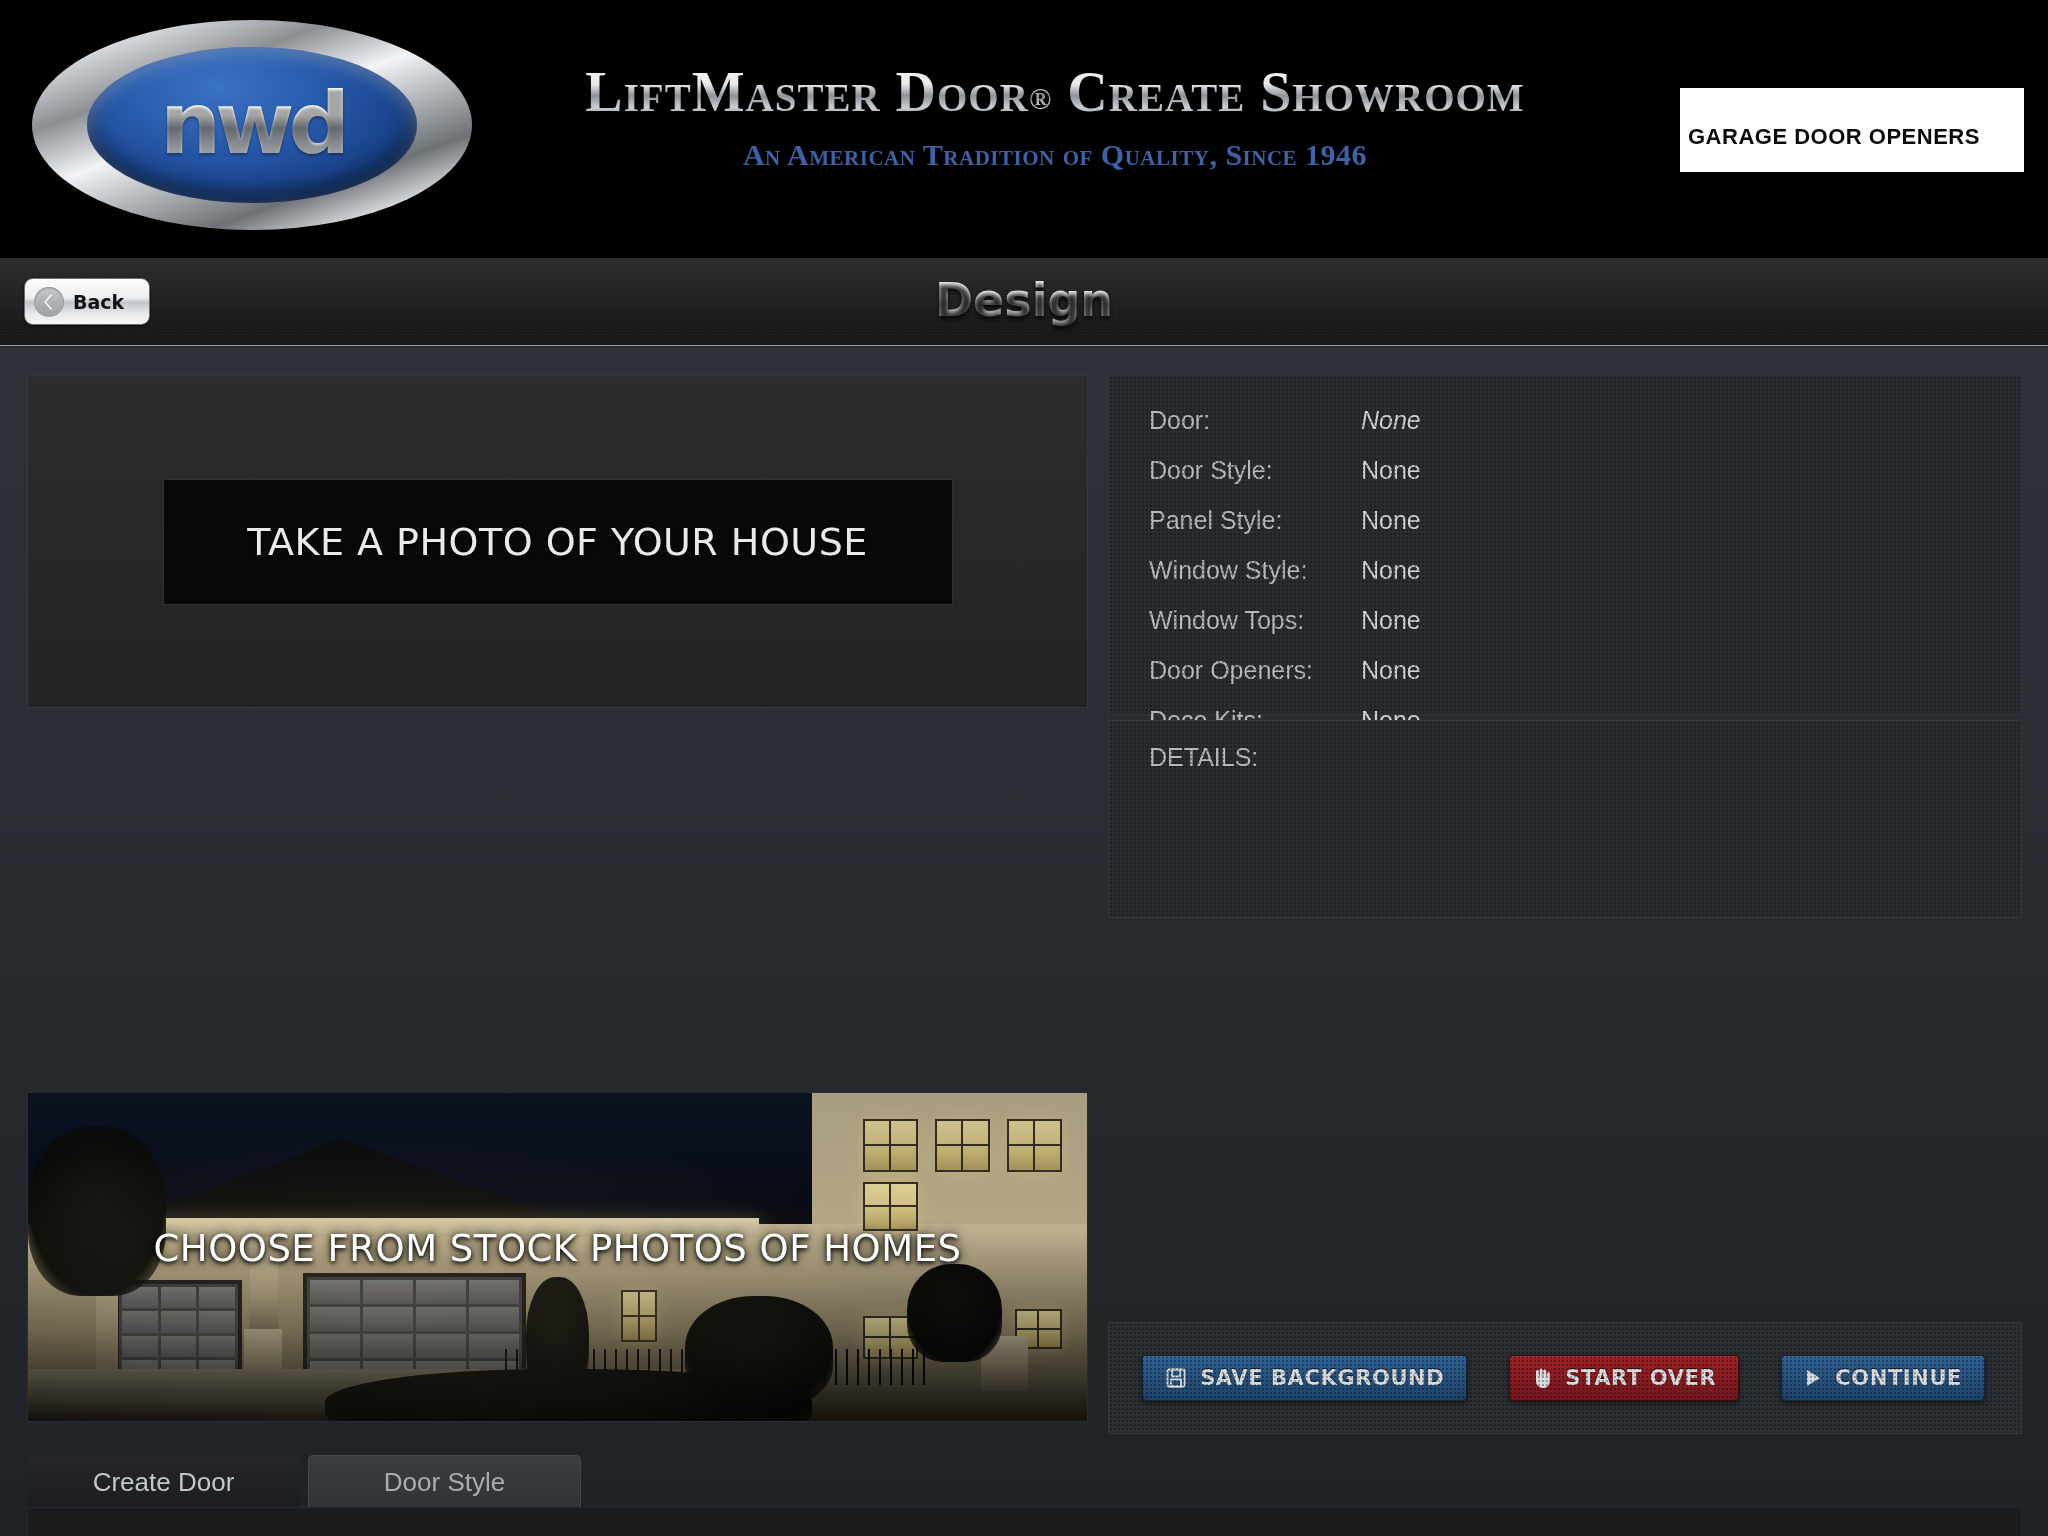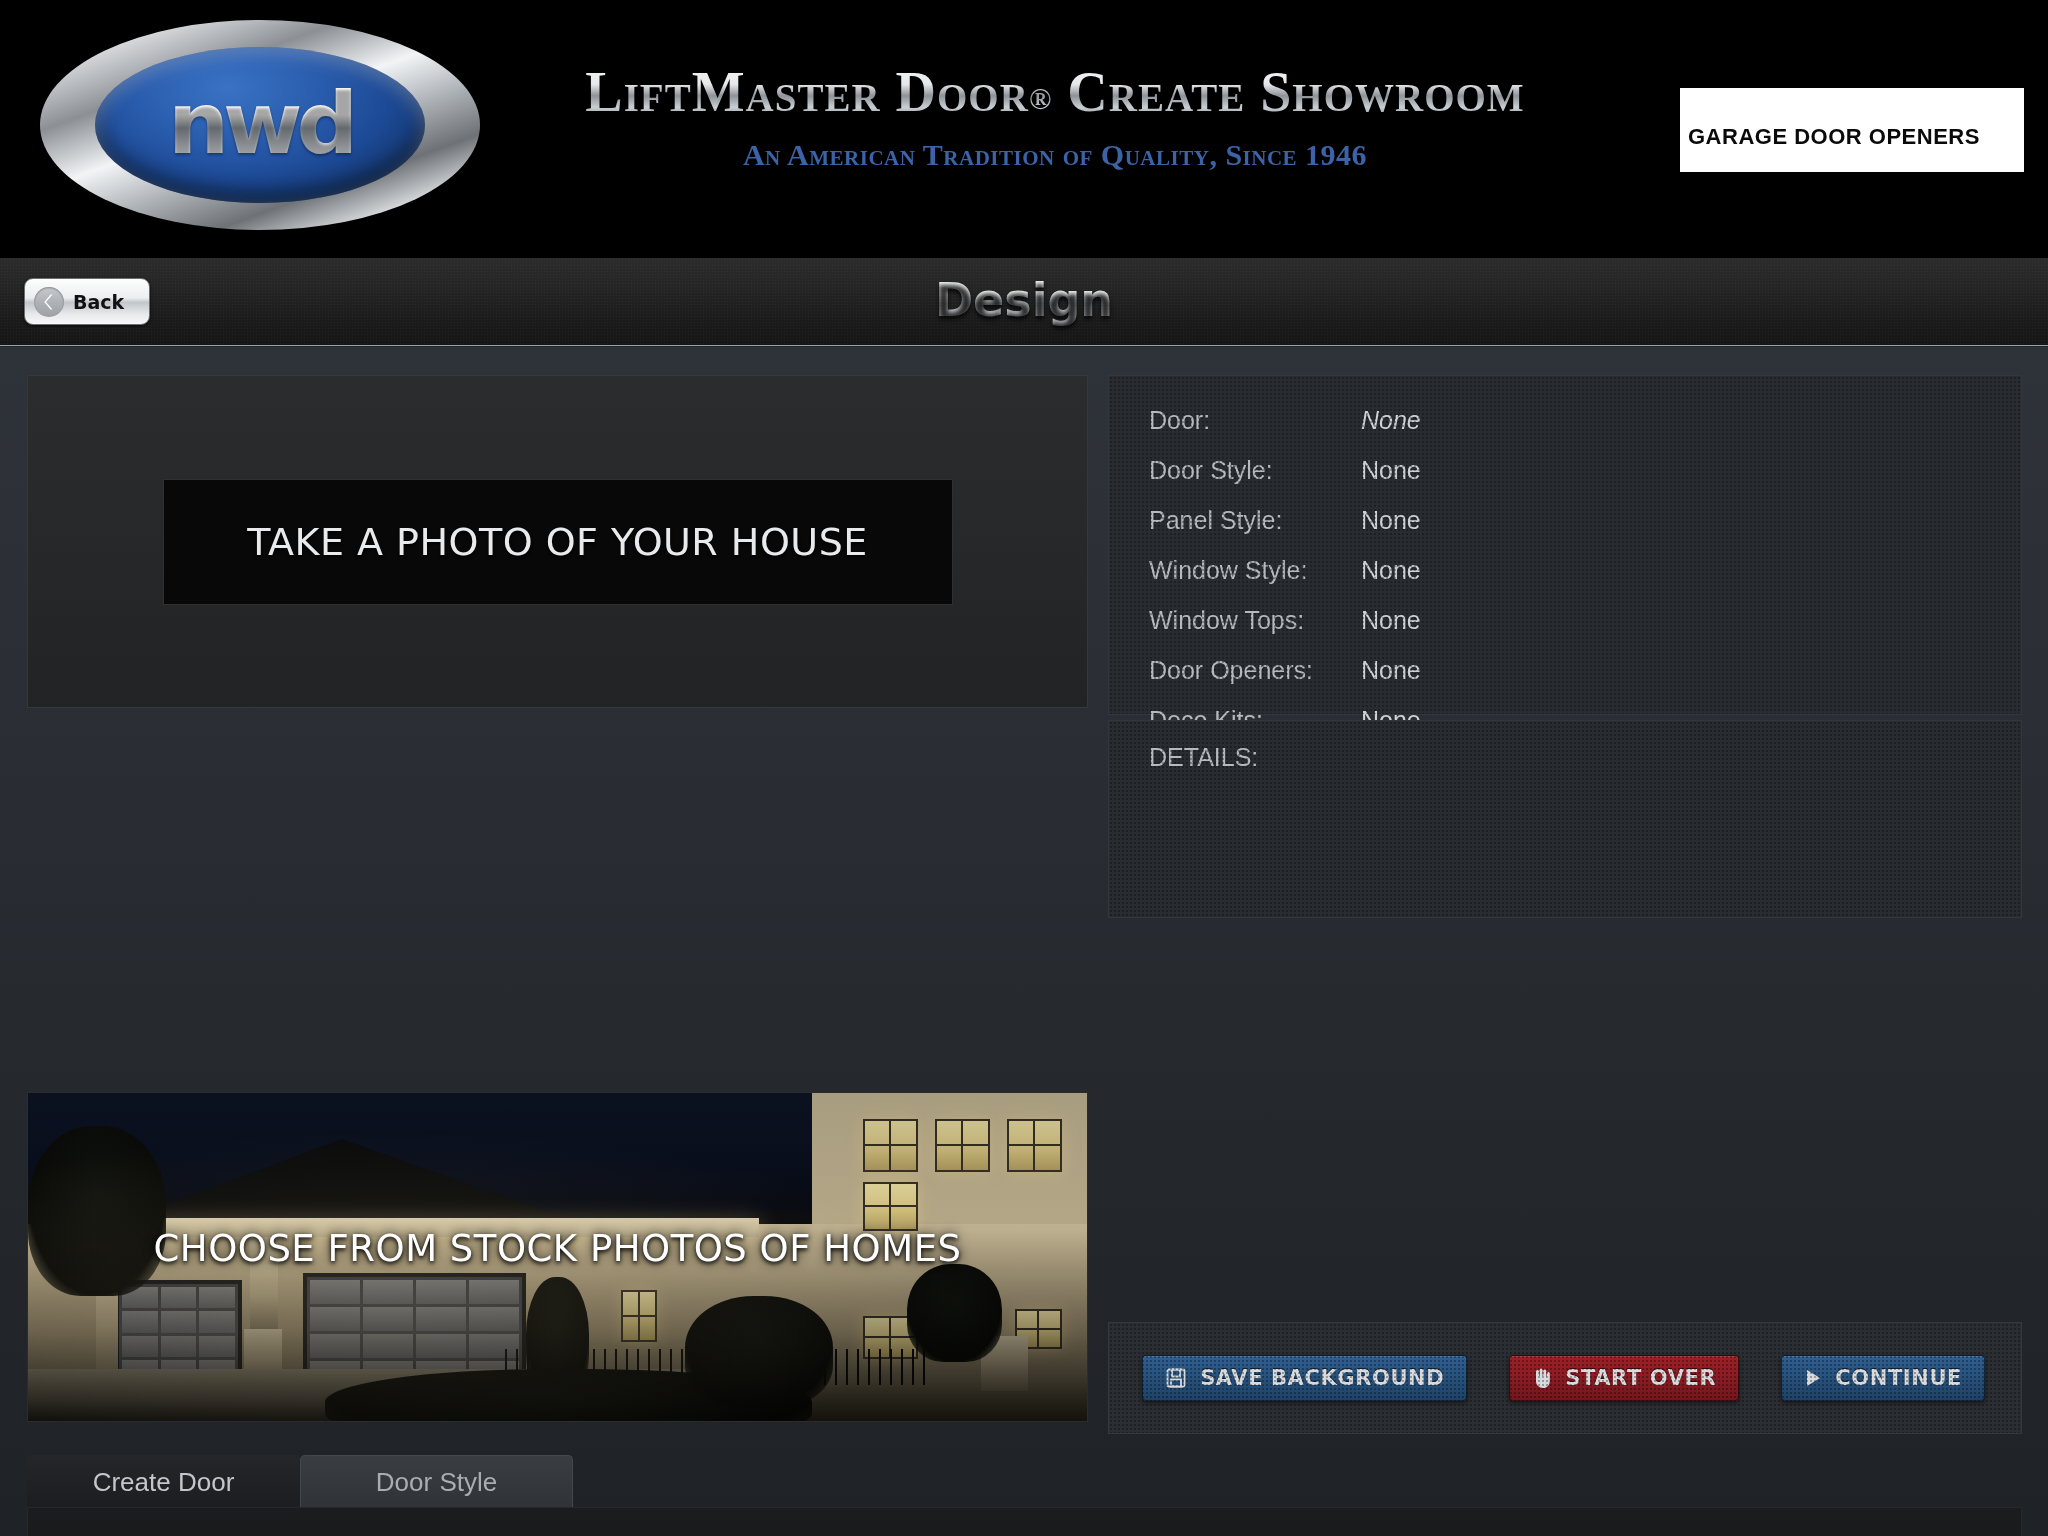--- a/index.html
+++ b/index.html
@@ -19,21 +19,21 @@
   }
 
   
   .brand-header {
     position:absolute; left:0; top:0;
     width:2048px; height:258px;
     background:#000;
     overflow:hidden;
   }
   .logo-badge {
-    position:absolute; left:40px; top:20px;
+    position:absolute; left:32px; top:20px;
     width:440px; height:210px;
   }
   .logo-ring {
     position:absolute; inset:0;
     border-radius:50%;
     background:
       linear-gradient(160deg,#fdfdfd 0%,#d8dadd 14%,#8c9095 30%,#f2f4f6 46%,
                       #adb2b7 60%,#6e7276 74%,#e9ebee 88%,#9aa0a5 100%);
     box-shadow:0 4px 14px rgba(0,0,0,.9);
   }
@@ -355,21 +355,21 @@
     box-shadow:inset 0 1px 0 rgba(255,255,255,.16), 0 2px 4px rgba(0,0,0,.5);
     white-space:nowrap;
   }
   .btn-blue  { background:linear-gradient(180deg,#2f5f93 0%,#27537f 45%,#1e4268 100%); }
   .btn-red   { background:linear-gradient(180deg,#9c2027 0%,#8d1c23 45%,#73161c 100%); }
   .btn-icon  { display:flex; align-items:center; }
 
   
   .tabs-row {
     position:absolute; left:27px; top:1108px;
-    display:flex; 
+    display:flex; gap:8px;
   }
   .tab {
     width:273px; height:54px;
     display:flex; align-items:center; justify-content:center;
     font-size:26px;
     color:#a9acb0;
     font-family:"Liberation Sans", sans-serif;
     border-radius:5px 5px 0 0;
     cursor:pointer;
   }

